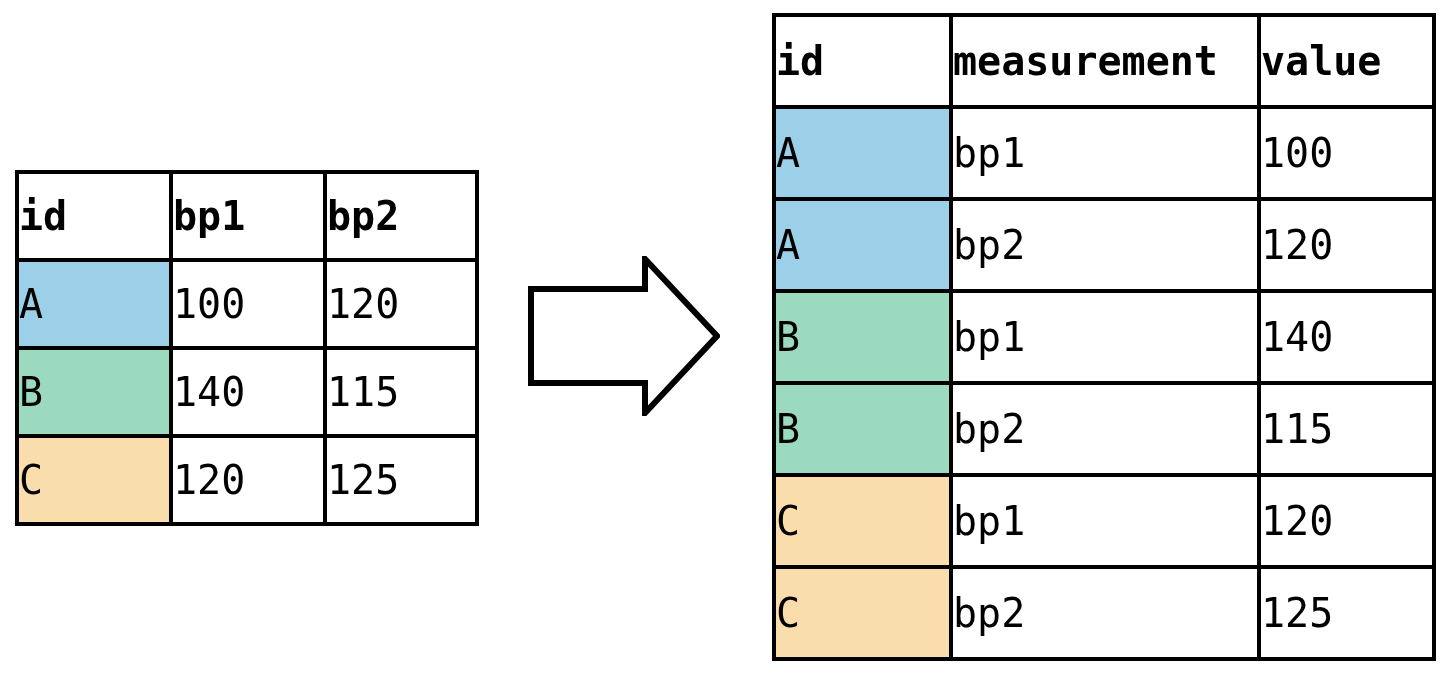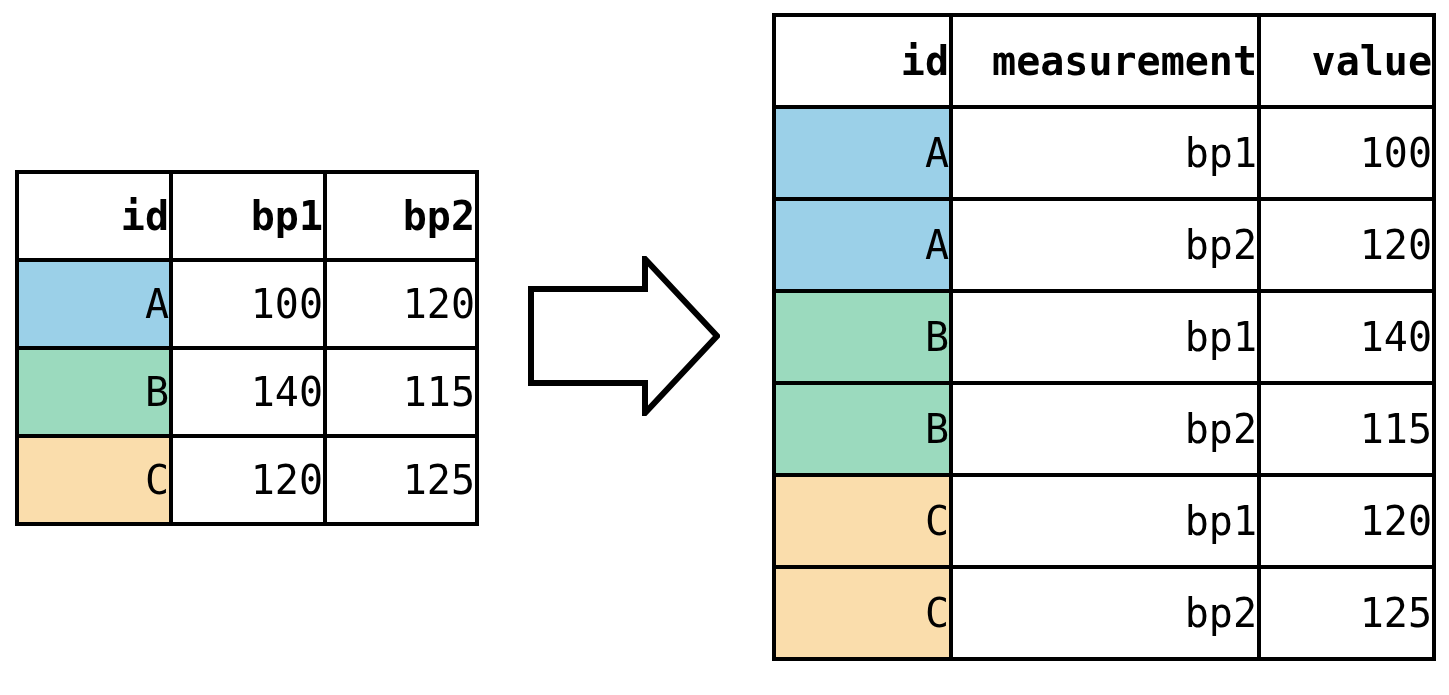--- a/index.html
+++ b/index.html
@@ -18,21 +18,21 @@
 
   
   .tbl {
     position: absolute;
     border-collapse: collapse;
     table-layout: fixed;
     background: #ffffff;
   }
   .tbl td, .tbl th {
     border: 4px solid #000000;
-    text-align: right;
+    text-align: left;
     vertical-align: middle;
     padding: 0;
     font-family: "DejaVu Sans Mono", "Liberation Mono", monospace;
     color: #000000;
     background: #ffffff;
   }
   .tbl th {
     font-weight: bold;
   }
   .tbl td {

